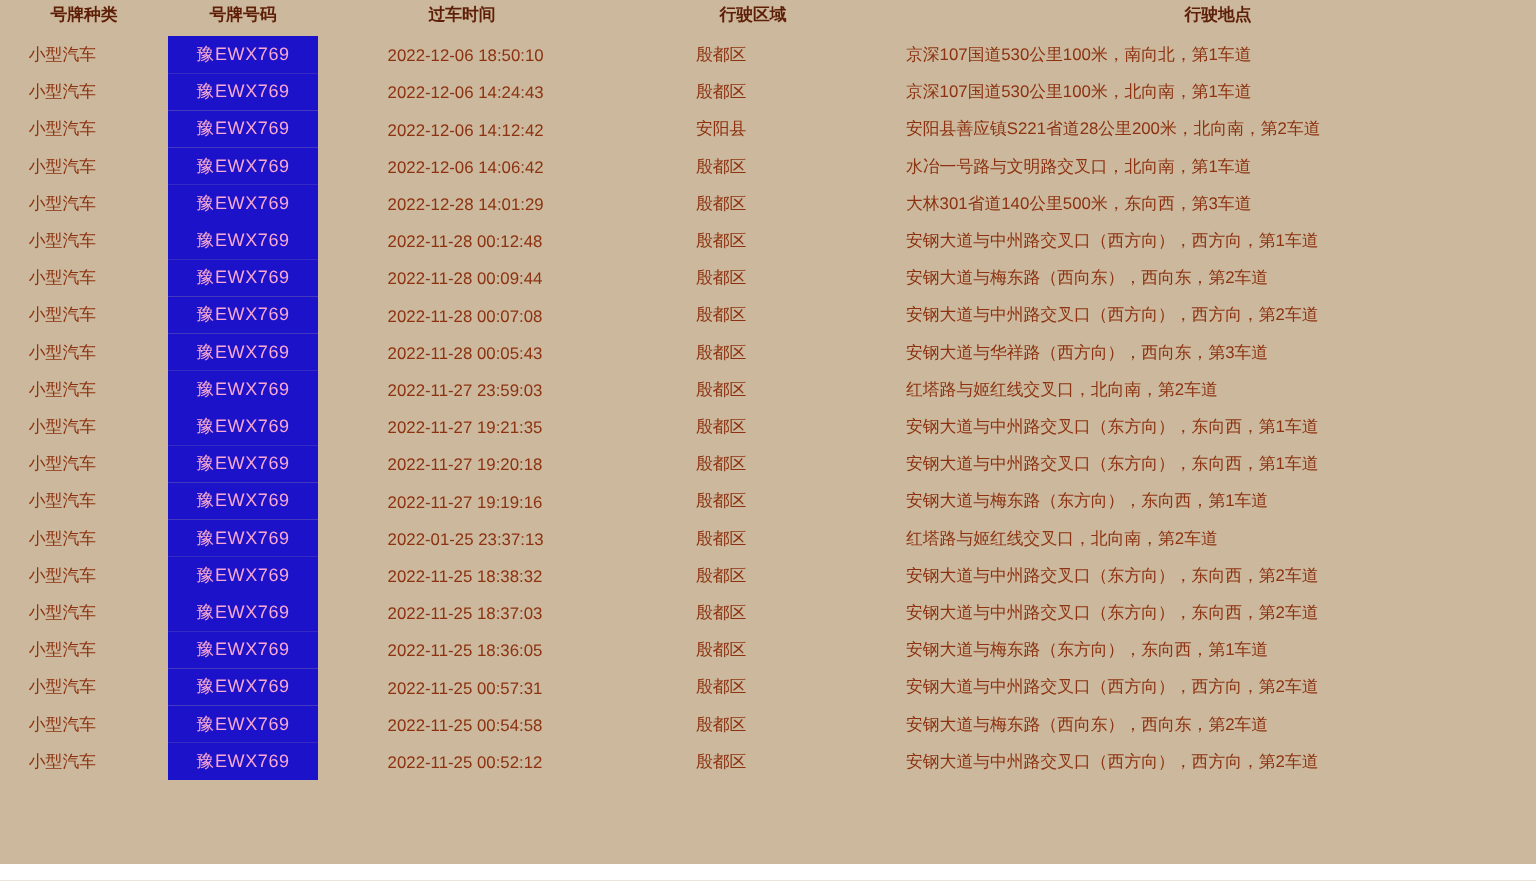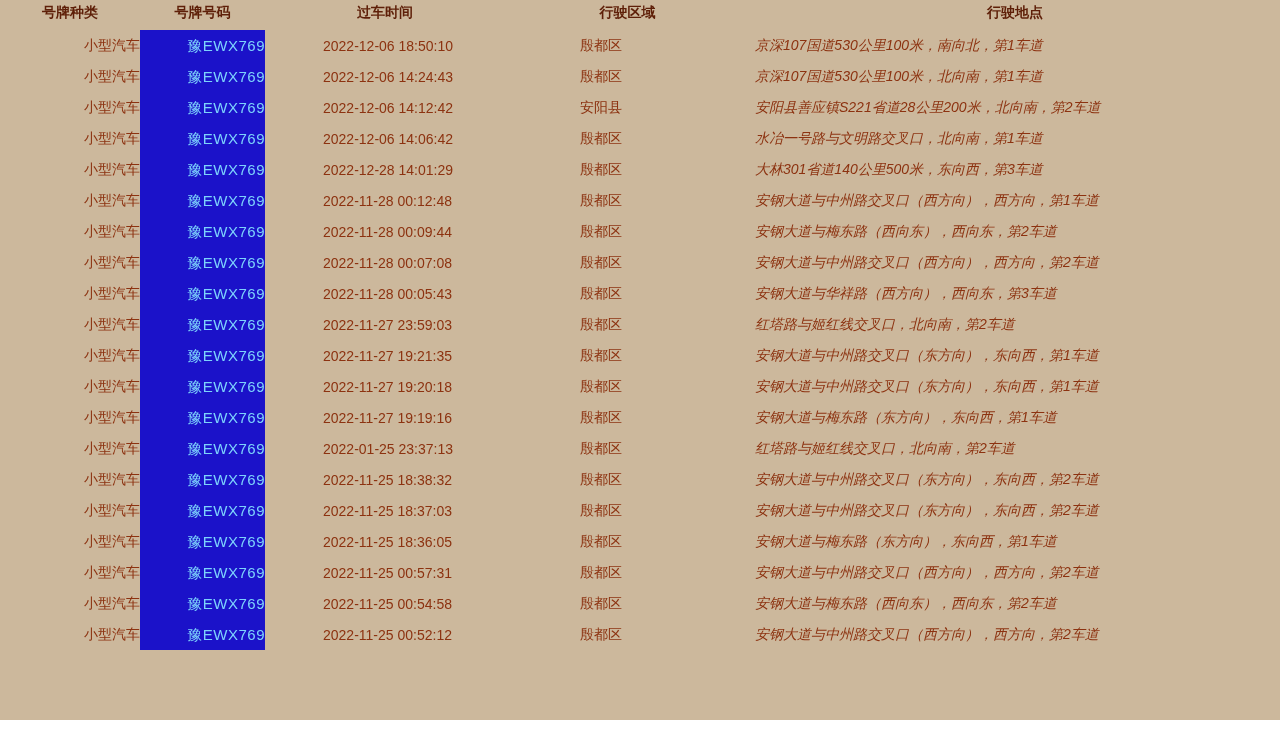--- a/index.html
+++ b/index.html
@@ -43,50 +43,49 @@
     vertical-align: middle;
     white-space: nowrap;
   }
   col.c-type   { width: 140px; }
   col.c-plate  { width: 125px; }
   col.c-time   { width: 240px; }
   col.c-area   { width: 245px; }
   col.c-place  { width: 530px; }
 
   .cell-type {
-    text-align: right;
+    text-align: left;
     padding-left: 24px !important;
     color: #8c3210;
   }
   .cell-plate {
     text-align: center;
   }
   .plate-badge {
     display: block;
     background: #1b12c9;
-    color: #7dd3fc;
+    color: #f9a8d4;
     font-size: 15px;
     line-height: 31px;
     height: 31px;
-    text-align: right;
+    text-align: center;
     letter-spacing: 0.5px;
   }
   .cell-time {
     text-align: left;
     padding-left: 58px !important;
     margin-left: 15px;
   }
   .cell-area {
     text-align: left;
     padding-left: 75px !important;
   }
   .cell-place {
     text-align: left;
     padding-left: 5px !important;
-    font-style: italic;
   }
   th.h-type  { text-align: center; padding-left: 0; }
   th.h-plate { text-align: center; }
   th.h-time  { text-align: center; }
   th.h-area  { text-align: center; }
   th.h-place { text-align: center; }
 
   .footer {
     padding: 16px 0 0 22px;
     font-size: 14px;

